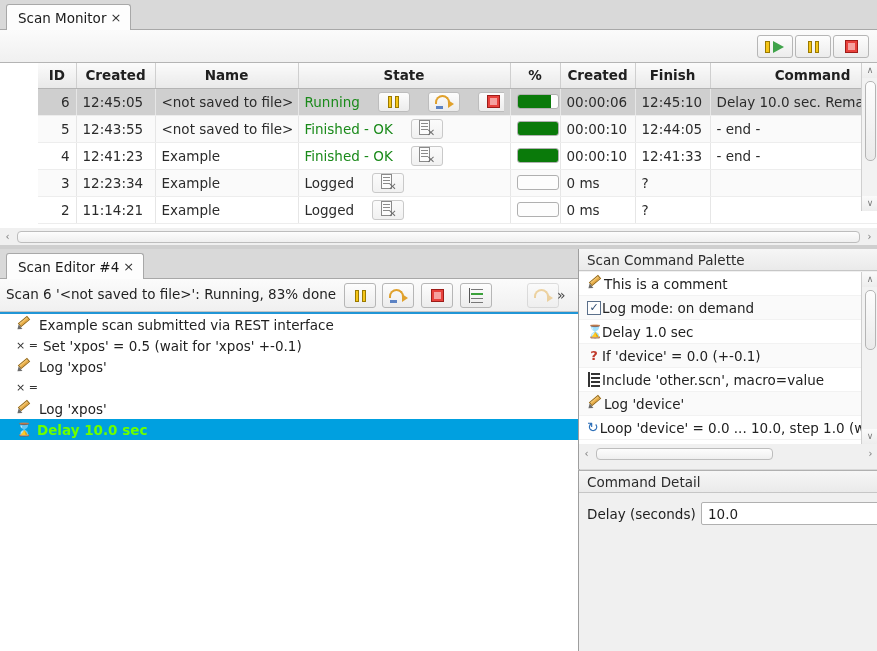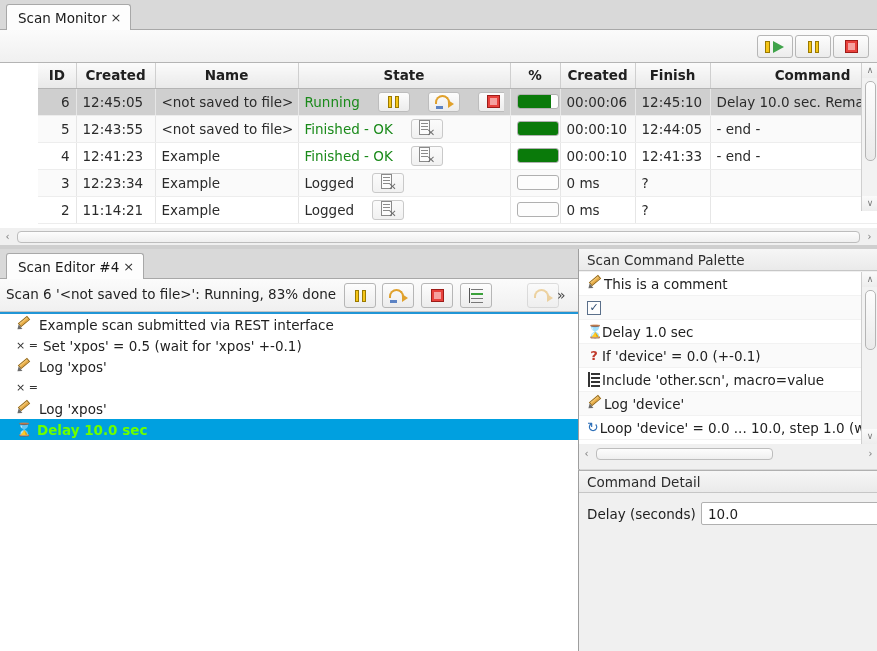--- a/index.html
+++ b/index.html
@@ -622,20 +622,21 @@
     <div id="palette-list">
         <div class="palrow">
           <span class="ic ic-pencil">
             <s></s>
             <b></b>
           </span>
           <span>This is a comment</span>
         </div>
         <div class="palrow alt">
           <span class="ic ic-check">✓</span>
+          <span>Log mode: on demand</span>
         </div>
         <div class="palrow">
           <span class="ic ic-hourglass">⌛</span>
           <span>Delay 1.0 sec</span>
         </div>
         <div class="palrow alt">
           <span class="ic ic-if">?</span>
           <span>If 'device' = 0.0 (+-0.1)</span>
         </div>
         <div class="palrow">

